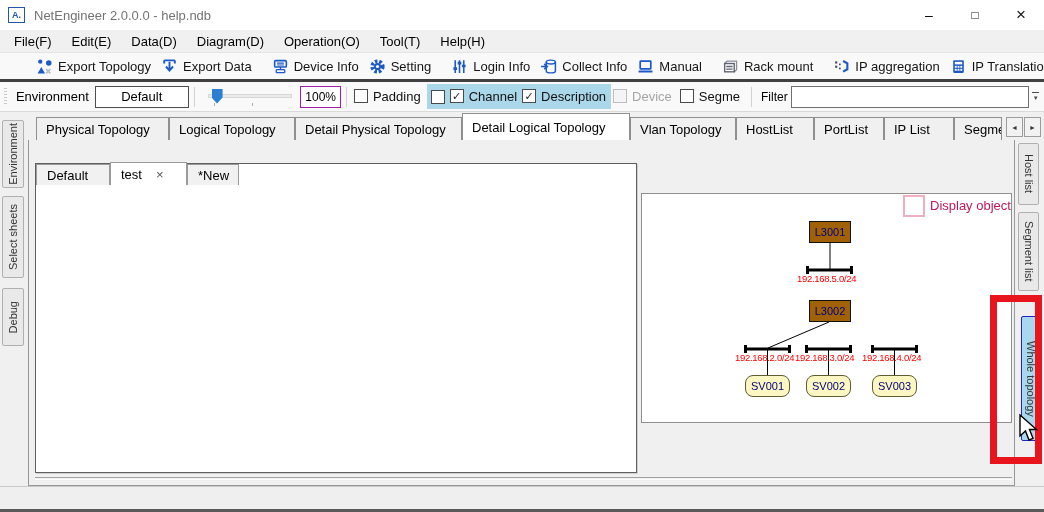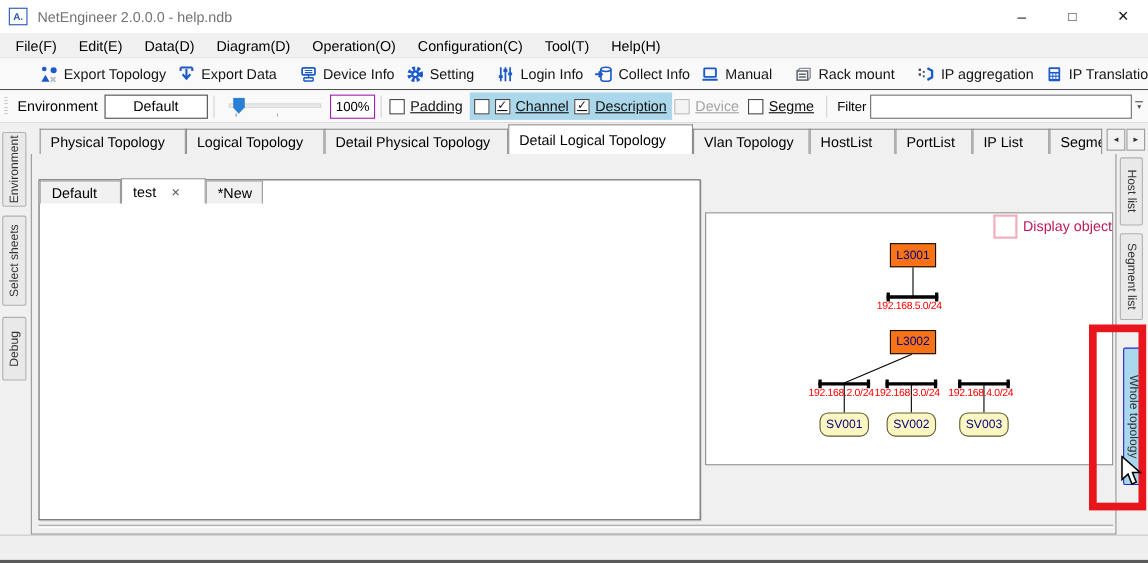--- a/index.html
+++ b/index.html
@@ -16,21 +16,21 @@
   .winbtn { width:46px; height:100%; display:flex; align-items:center; justify-content:center;
     font-size:14px; color:#111; }
 
   
   .menubar { height:23px; background:#f0f0f0; display:flex; align-items:center; padding-left:4px;
     border-bottom:1px solid #e4e4e4; }
   .menuitem { padding:2px 10px; font-size:13px; color:#000; white-space:nowrap; }
 
   
   .toolbar { background:#f9f9f9; display:flex; align-items:center; padding:0 2px; }
-  .tb1 { height:29px; border-bottom:1px solid #404040;padding-left:24px; }
+  .tb1 { height:29px; border-bottom:3px solid #404040;padding-left:24px; }
   .tb2 { height:30px; border-bottom:1px solid #d9d9d9; }
   .grip { width:3px; height:18px; margin:0 5px 0 2px;
     background-image:repeating-linear-gradient(to bottom,#c6c6c6 0 1px,transparent 1px 3px); }
   .vsep { width:1px; height:20px; background:#d2d2d2; margin:0 5px; }
   .tbtn { display:inline-flex; align-items:center; gap:5px; font-size:13px; color:#151515;
     padding:2px 5px; white-space:nowrap; }
   .tbtn svg { display:block; }
 
   .envlabel { font-size:13px; padding:0 6px 0 4px; white-space:nowrap; }
   .envbox { width:97px; height:22px; border:1px solid #4d4d4d; background:#fff; font-size:13px;
@@ -38,22 +38,22 @@
   .slider { width:92px; height:22px; position:relative; margin:0 6px; }
   .slider .track { position:absolute; left:2px; right:2px; top:8px; height:4px; background:#ececec;
     border:1px solid #d6d6d6; }
   .slider .ticks { position:absolute; left:8px; right:8px; bottom:2px; height:3px;
     background-image:repeating-linear-gradient(to right,#adadad 0 1px,transparent 1px 38px); }
   .slider .thumb { position:absolute; left:6px; top:3px; width:11px; height:15px; background:#2a7fd4;
     clip-path:polygon(0 0,100% 0,100% 60%,50% 100%,0 60%); }
   .zoombox { width:42px; height:22px; border:1px solid #a21caf; background:#fff; font-size:12px;
     display:flex; align-items:center; justify-content:center; }
 
-  .cbrow { display:inline-flex; align-items:center; gap:5px; font-size:13px; color:#111;
-    margin:0 6px 0 2px; white-space:nowrap;text-decoration:underline; }
+  .cbrow { display:inline-flex; gap:5px; font-size:13px; color:#111;
+    margin:0 6px 0 2px; white-space:nowrap; }
   .cb { width:14px; height:14px; border:1px solid #494949; background:#fff; display:inline-flex;
     align-items:center; justify-content:center; font-size:11px; line-height:1; color:#1a1a1a; flex:none; }
   .hl { display:inline-flex; align-items:center; background:#abd7ea; padding:5px 5px 5px 4px; gap:5px; }
   .hl .cbrow { margin:0; }
   .cbrow.disabled { color:#a5a5a5; }
   .cbrow.disabled .cb { border-color:#bdbdbd; background:#f4f4f4; }
   .filterlabel { font-size:12px; margin:0 3px 0 4px; }
   .filterinput { width:247px; height:22px; border:1px solid #707070; background:#fff; font-size:12px;
     padding:0 4px; outline:none; font-family:"Liberation Sans", sans-serif; }
   .overflowbtn { margin-left:auto; width:13px; height:26px; display:flex; flex-direction:column;
@@ -95,21 +95,21 @@
 
   
   .ovpanel { position:absolute; left:641px; top:193px; width:371px; height:230px; background:#fff;
     border:1px solid #8e8e8e; z-index:2; }
   .ovpanel svg.lines { position:absolute; left:0; top:0; }
   .dispcb { position:absolute; left:261px; top:1px; width:22px; height:22px; border:2px solid #f0aebe;
     background:#fff; }
   .displabel { position:absolute; left:288px; top:4px; font-size:13px; color:#be185d; white-space:nowrap; }
   .node { position:absolute; font-size:11px; color:#00007c; display:flex; align-items:center;
     justify-content:center; white-space:nowrap; }
-  .node.l3 { width:42px; height:22px; background:#f97316; border:1px solid #101010; }
+  .node.l3 { width:42px; height:22px; background:#a16207; border:1px solid #101010; }
   .node.sv { width:45px; height:22px; background:#fcf7c2; border:1px solid #5e5e30; border-radius:8px; }
   .seglabel { position:absolute; font-size:9.5px; letter-spacing:-0.3px; color:#ff0000; white-space:nowrap; }
 
   
   .redrect { position:absolute; left:990px; top:295px; width:52px; height:169px;
     border:7px solid #e8151d; z-index:10; pointer-events:none; }
   .cursor { position:absolute; left:1018px; top:414px; z-index:11; pointer-events:none; }
 
   
   .statusbar { height:23px; background:#efefef; border-top:1px solid #c9c9c9; }
@@ -129,21 +129,20 @@
       <div class="winbtn" style="font-size:17px;">×</div>
     </div>
   </div>
 
   <div class="menubar">
     <div class="menuitem">File(F)</div>
     <div class="menuitem">Edit(E)</div>
     <div class="menuitem">Data(D)</div>
     <div class="menuitem">Diagram(D)</div>
     <div class="menuitem">Operation(O)</div>
-    <div class="menuitem">Configuration(C)</div>
     <div class="menuitem">Tool(T)</div>
     <div class="menuitem">Help(H)</div>
   </div>
 
   <div class="toolbar tb1">
     <div class="grip"></div>
     <div class="tbtn">
       <span>
           <svg width="17" height="17" viewBox="0 0 16 16">
             <circle cx="4" cy="3.5" r="2" fill="#1b5ac8"></circle>

